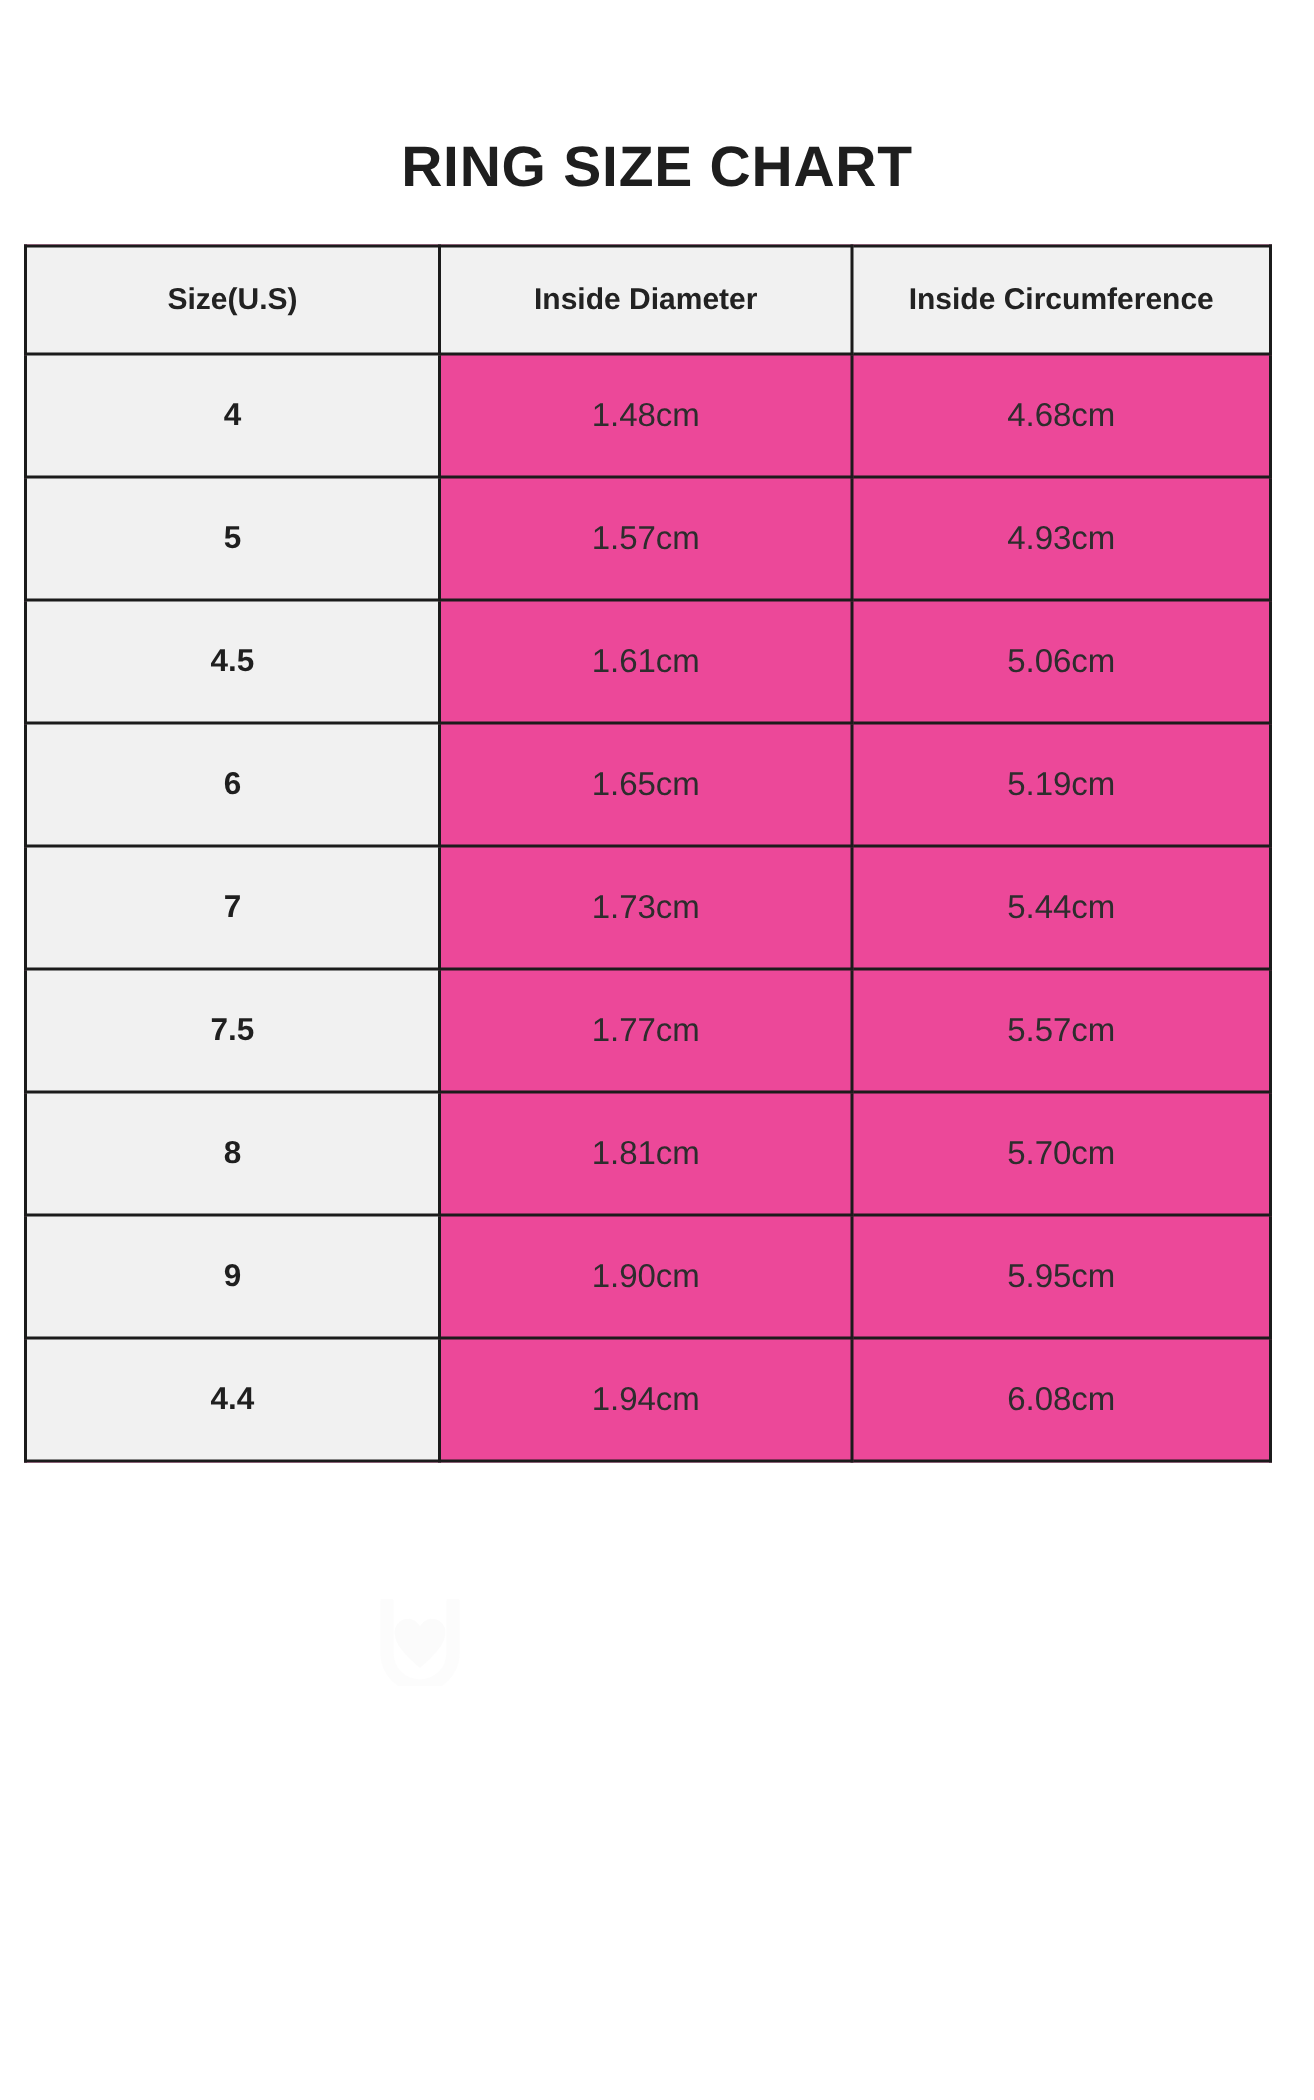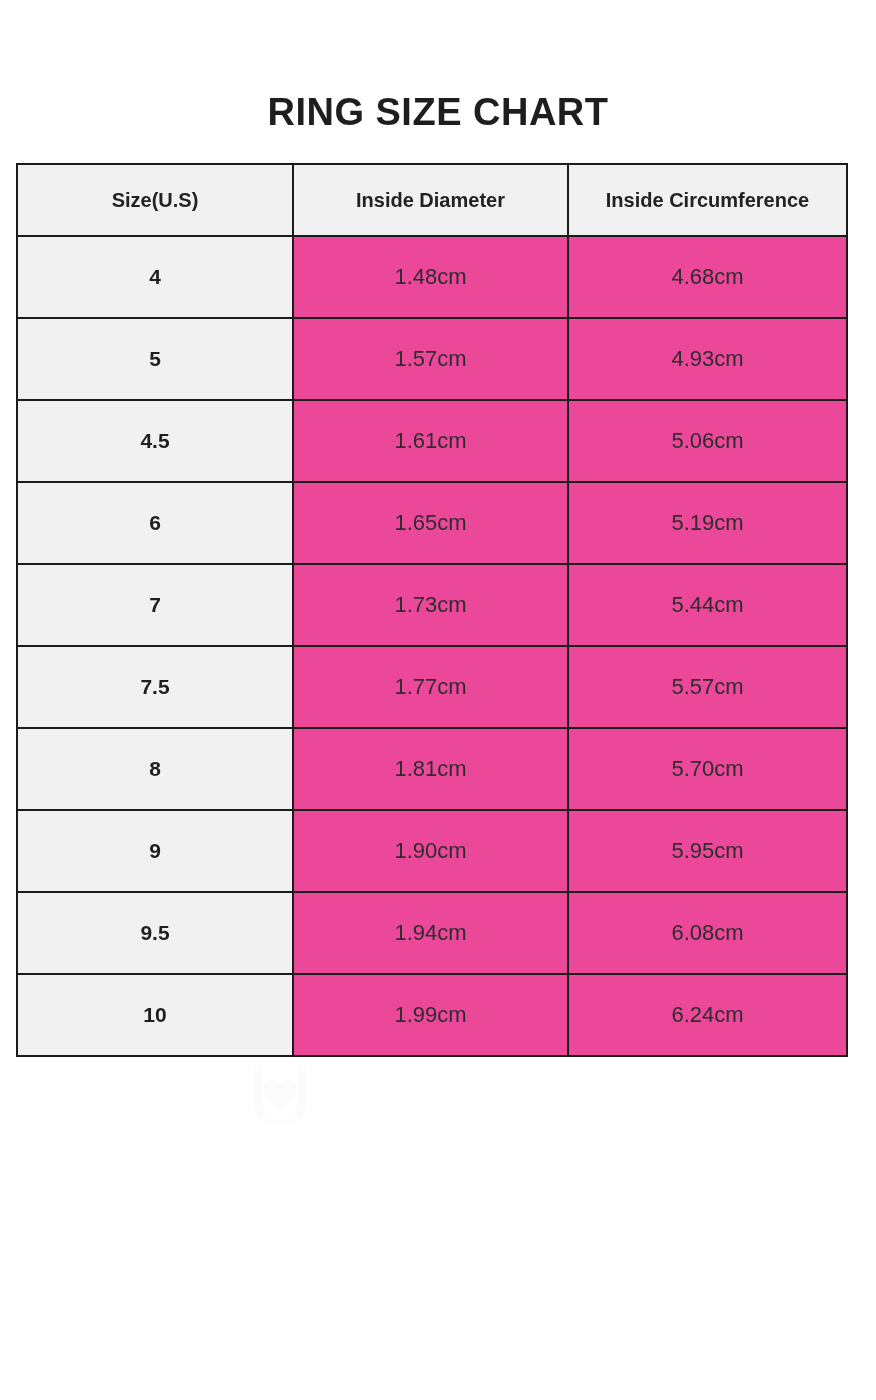--- a/index.html
+++ b/index.html
@@ -122,28 +122,23 @@
           <td class="size-col">8</td>
           <td>1.81cm</td>
           <td>5.70cm</td>
         </tr>
         <tr>
           <td class="size-col">9</td>
           <td>1.90cm</td>
           <td>5.95cm</td>
         </tr>
         <tr>
-          <td class="size-col">9.5</td>
+          <td class="size-col">4.4</td>
           <td>1.94cm</td>
           <td>6.08cm</td>
-        </tr>
-        <tr>
-          <td class="size-col">10</td>
-          <td>1.99cm</td>
-          <td>6.24cm</td>
         </tr>
       </tbody>
   </table>
 
   <svg class="watermark" viewBox="0 0 56 58" aria-hidden="true">
     <path d="M6 2 v34 a22 22 0 0 0 44 0 V2" fill="none" stroke="#fafafa" stroke-width="9" stroke-linecap="round"></path>
     <path d="M28 46 C16 36 11 29 11 22 a9 9 0 0 1 17-4 a9 9 0 0 1 17 4 c0 7-5 14-17 24z" fill="#f8f8f8"></path>
   </svg>
 
 </div>

